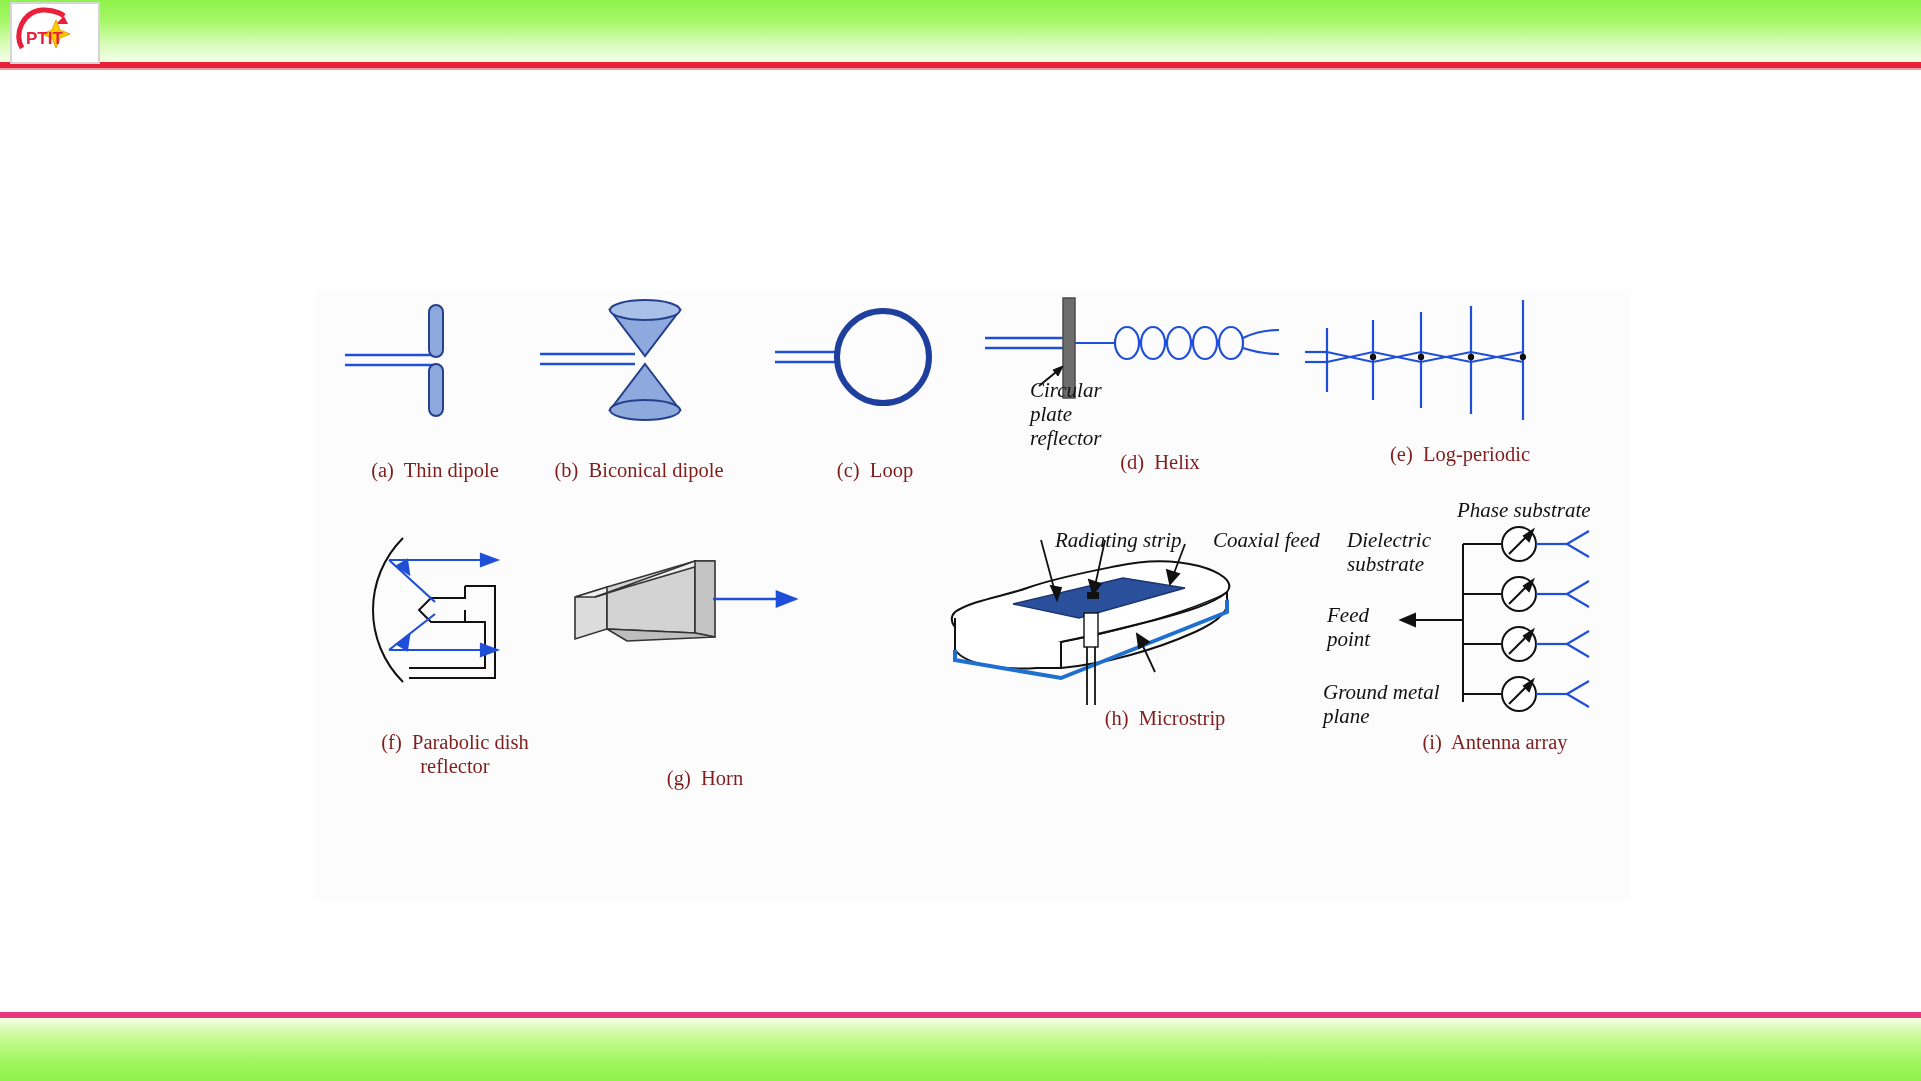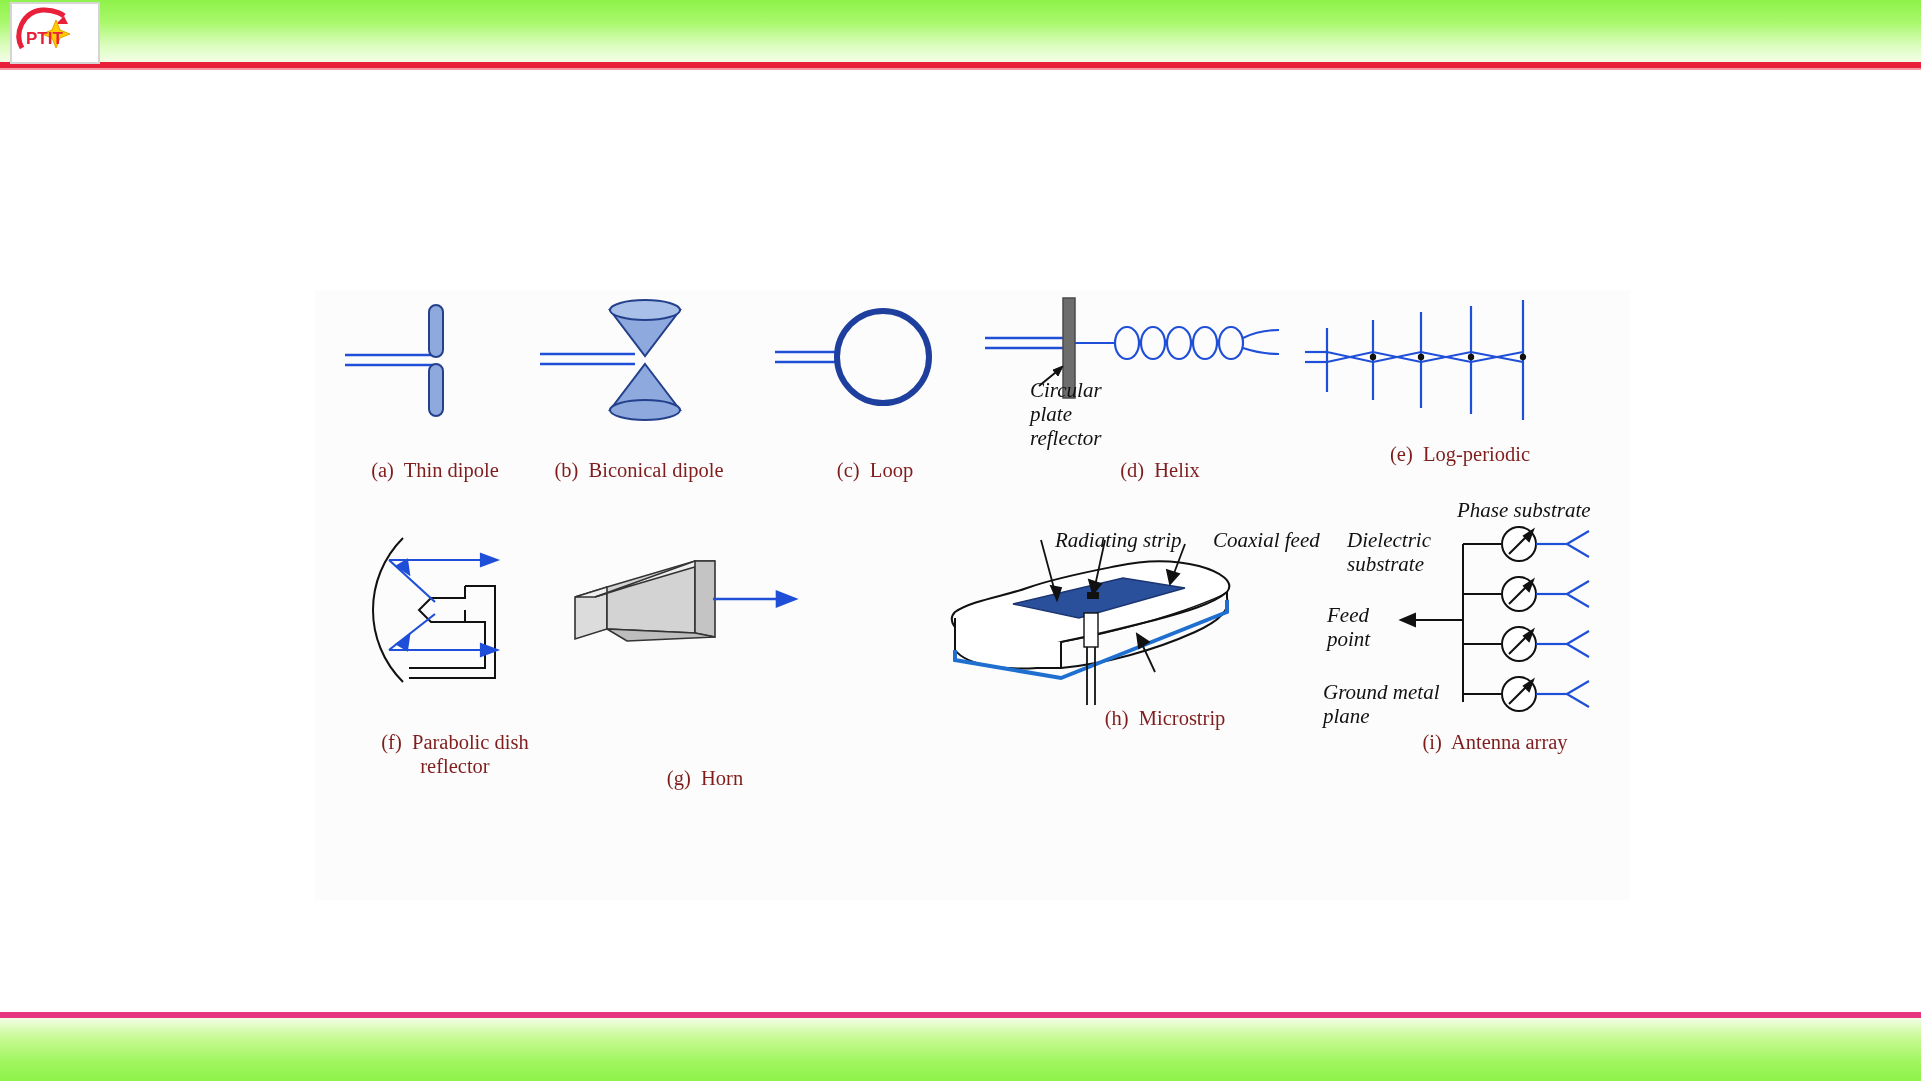--- a/index.html
+++ b/index.html
@@ -184,21 +184,21 @@
 
         <g stroke="#111" fill="#111">
           <line x1="64" y1="96" x2="86" y2="78" stroke-width="2"></line>
           <polygon points="88,76 78,80 83,86"></polygon>
         </g>
       </svg>
     </div>
     <div class="anno" style="left:715px; top:88px;">Circular
 plate
 reflector</div>
-    <div class="fig-label" style="left:720px; top:168px; width:250px;">(d)  Helix</div>
+    <div class="fig-label" style="left:720px; top:160px; width:250px;">(d)  Helix</div>
 
     <div class="cell" style="left:990px; top:10px; width:310px; height:150px;">
       <svg width="310" height="150" viewBox="0 0 310 150">
         <g stroke="#1f4fd8" fill="none" stroke-width="2.2">
 
           <line x1="22" y1="28" x2="22" y2="92"></line>
           <line x1="68" y1="20" x2="68" y2="100"></line>
           <line x1="116" y1="12" x2="116" y2="108"></line>
           <line x1="166" y1="6" x2="166" y2="114"></line>
           <line x1="218" y1="0" x2="218" y2="120"></line>

